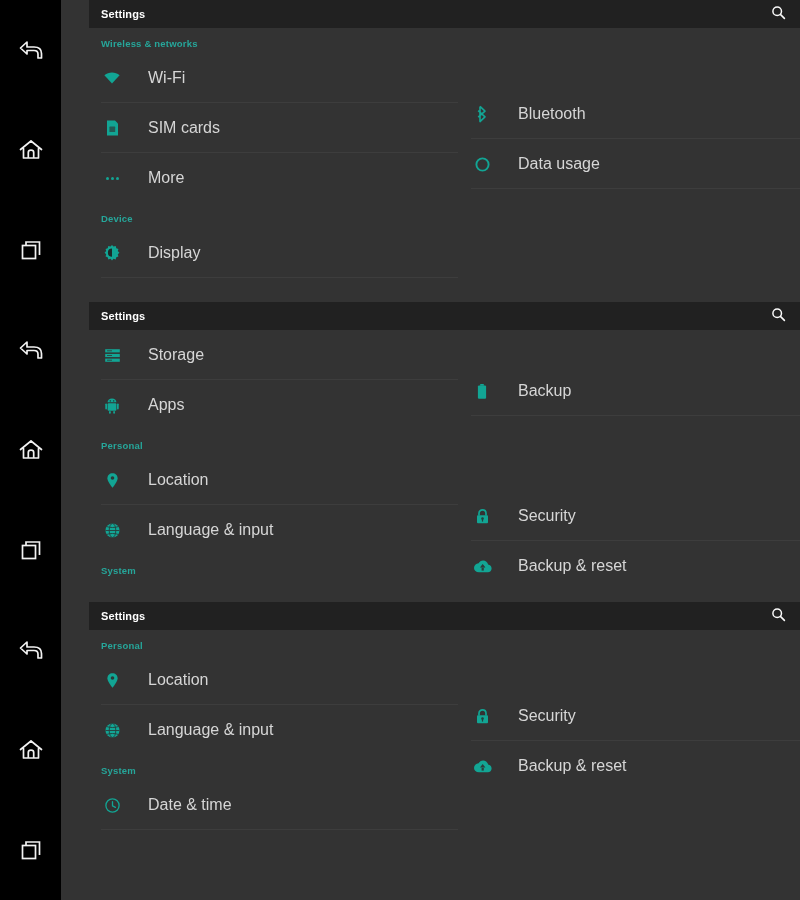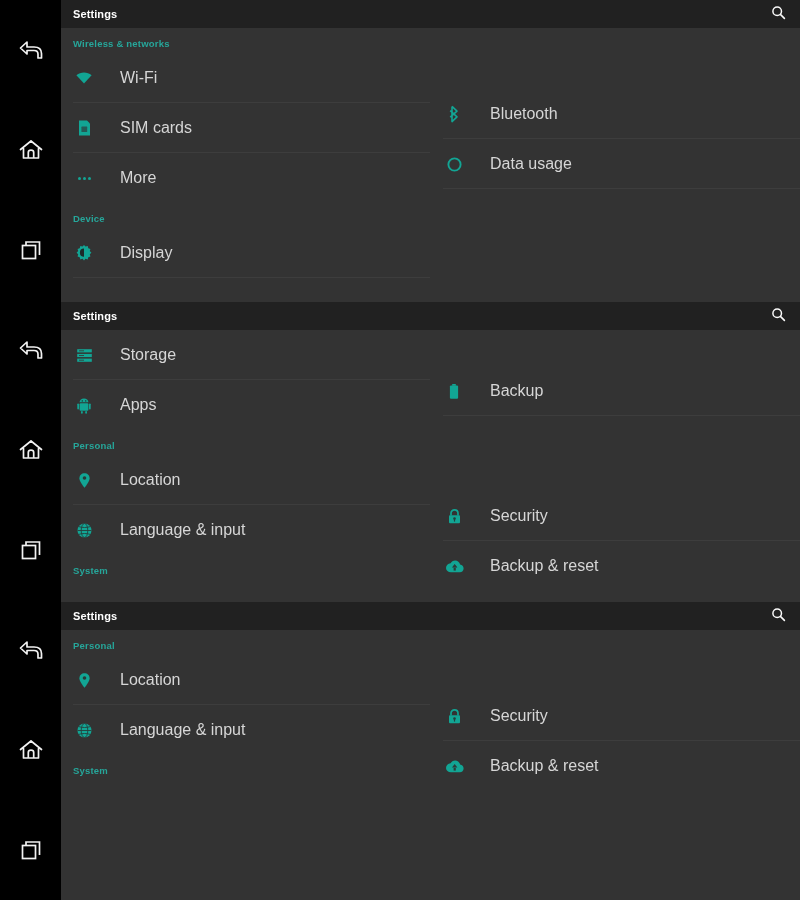--- a/index.html
+++ b/index.html
@@ -25,20 +25,21 @@
     display: flex; align-items: center; justify-content: center;
   }
   .nav-btn svg { display:block; }
 
   
   .panel {
     position: absolute;
     left: 61px; width: 739px;
     background: #333333;
     overflow: hidden;
+    padding-left: 28px;
   }
 
   .panel-header {
     position: relative;
     height: 28px;
     background: #212121;
     display: flex; align-items: center;
   }
   .panel-title {
     color: #ffffff;
@@ -435,20 +436,29 @@
                   <path d="M2.9 4.6 C5 5.8 12 5.8 14.1 4.6"></path>
                   <path d="M2.9 12.4 C5 11.2 12 11.2 14.1 12.4"></path>
                 </g>
               </svg>
             </span>
             <span class="row-label">Language &amp; input</span>
           </div>
 
           <div class="section-head">System</div>
 
+          <div class="row">
+            <span class="row-ico">
+              <svg width="17" height="17" viewBox="0 0 17 17">
+                <circle cx="8.5" cy="8.5" r="6.6" fill="none" stroke="#12a594" stroke-width="1.3"></circle>
+                <path d="M8.5 4.6 L8.5 8.8 L11.4 10.4" fill="none" stroke="#12a594" stroke-width="1.3" stroke-linecap="round"></path>
+              </svg>
+            </span>
+            <span class="row-label">Date &amp; time</span>
+          </div>
 
         </div>
 
         <div class="col right">
           <div class="section-head blank">&nbsp;</div>
 
           <div class="row">
             <span class="row-ico">
               <svg width="15" height="17" viewBox="0 0 15 17">
                 <path d="M4 7.6 L4 5.3 C4 3.3 5.5 1.9 7.5 1.9 C9.5 1.9 11 3.3 11 5.3 L11 7.6" fill="none" stroke="#12a594" stroke-width="1.7"></path>

